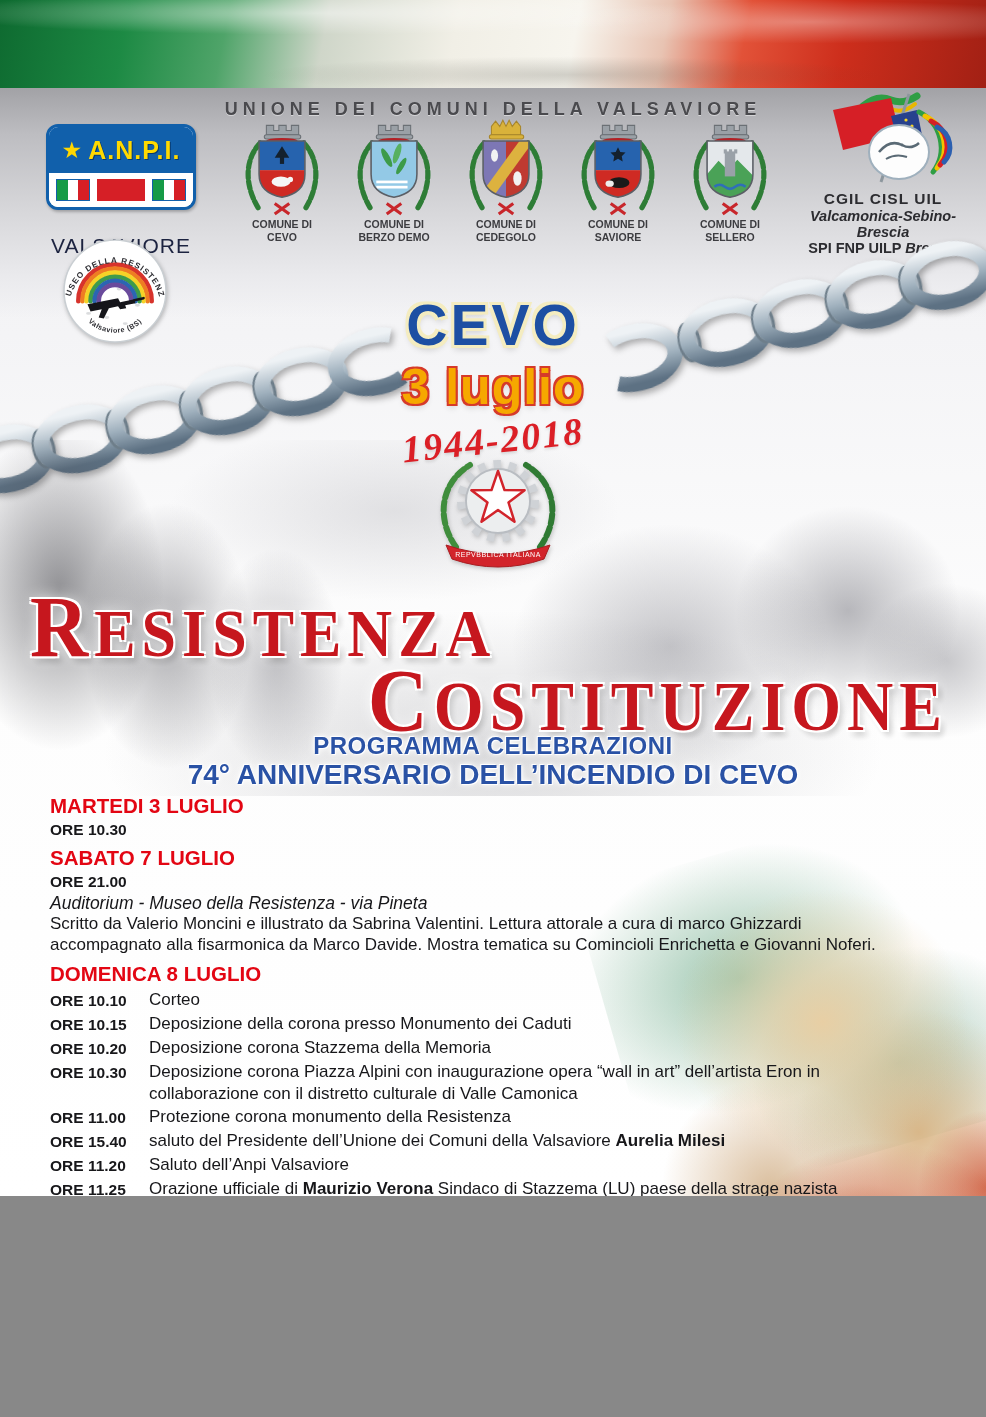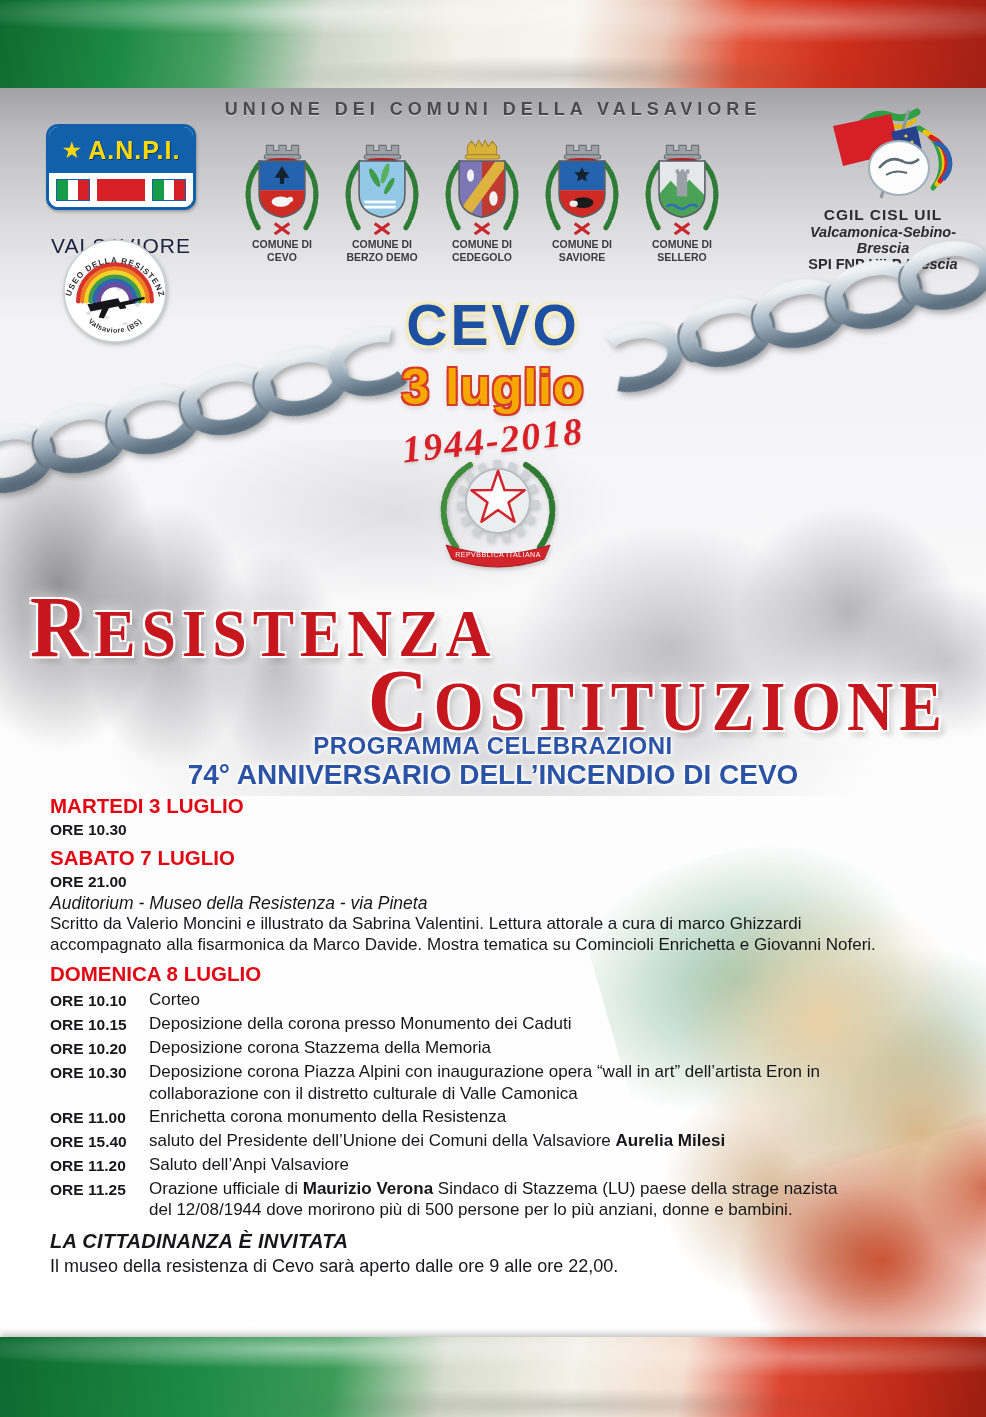--- a/index.html
+++ b/index.html
@@ -1,17 +1,17 @@
 <!DOCTYPE html>
 <html><head>
 <meta charset="utf-8">
 <style>
   * { margin:0; padding:0; box-sizing:border-box; }
   body { background:#888; font-family:"Liberation Sans", sans-serif; }
-  #poster { position:relative; width:986px; height:1417px; margin:0 auto; overflow:hidden;
+  #poster { position:relative; width:986px; height:1196px; margin:0 auto; overflow:hidden;
             background:linear-gradient(180deg,#ededf0 0%,#f4f4f6 28%,#fdfdfd 55%,#ffffff 100%); }
 
   
   .flag-strip { position:absolute; left:0; width:100%; }
   .flag-top { top:0; height:88px;
     background:linear-gradient(101deg,#0e6a30 0%,#1d8a44 13%,#4fa469 23%,#cfd6c9 33%,#f1efe6 46%,#f7f5ee 58%,#e8c3b2 67%,#e25238 75%,#cd2e1c 85%,#a22014 100%);
     box-shadow:0 3px 7px rgba(0,0,0,.35); }
   .flag-bottom { top:1337px; height:80px;
     background:linear-gradient(99deg,#0d6a30 0%,#1d8a44 20%,#3c9c58 34%,#d8dccd 45%,#f3f1e8 58%,#f5decf 69%,#dc4530 79%,#c02a18 91%,#9a1e0f 100%);
     box-shadow:0 -3px 7px rgba(0,0,0,.25); }
@@ -36,33 +36,33 @@
   .mini-flag { width:34px; height:22px; display:flex; border:1px solid #1160ab; }
   .mini-flag span { flex:1; }
   .mf-g{background:#169b46;} .mf-w{background:#fff;} .mf-r{background:#d61f26;}
   .mini-red { width:48px; height:22px; background:#d61f26; }
   .anpi-place { margin-top:24px; font-weight:400; font-size:21px; letter-spacing:1px; color:#1c2340; }
 
   
   .museo-wrap { position:absolute; left:62px; top:238px; width:106px; height:106px; filter:drop-shadow(1px 2px 2px rgba(0,0,0,.25)); }
 
   
-  .crests { position:absolute; left:232px; top:136px; width:548px; display:flex; }
+  .crests { position:absolute; left:232px; top:116px; width:548px; display:flex; justify-content:space-between; }
   .crest { width:100px; text-align:center; }
   .crest svg { display:block; margin:0 auto; }
   .crest-label { margin-top:2px; font-size:10.5px; font-weight:600; color:#3c3c40; line-height:1.2; }
   .laurel { fill:none; stroke:#2e7d36; stroke-width:5; stroke-dasharray:7 3; stroke-linecap:round; }
   .ribX { stroke:#c8262b; stroke-width:3; fill:none; }
   .crownG { fill:#9aa0a6; stroke:#6b7075; stroke-width:1; }
   .crownAu { fill:#d9b23a; stroke:#a8862a; stroke-width:1; }
   .shOut { fill:none; stroke:#5b5f66; stroke-width:1.5; }
   .torse { fill:#b42025; }
 
   
-  .cgil-wrap { position:absolute; left:793px; top:104px; width:180px; text-align:center; color:#2c2c30; }
+  .cgil-wrap { position:absolute; left:793px; top:88px; width:180px; text-align:center; color:#2c2c30; }
   .cgil-wrap svg { display:block; margin:0 auto; }
   .cgil-l1 { font-weight:700; font-size:15.5px; letter-spacing:1px; margin-top:2px; }
   .cgil-l2 { font-style:italic; font-size:14.5px; font-weight:600; }
   .cgil-l3 { font-size:14.5px; font-weight:600; }
   .cgil-l3 .it { font-style:italic; }
 
   
   .chain { position:absolute; filter:drop-shadow(2px 4px 3px rgba(0,0,0,.3)); }
   .chain-left  { left:-38px; top:358px; width:470px; height:112px; transform:rotate(-13deg); }
   .chain-right { left:582px;  top:258px; width:432px; height:112px; transform:rotate(-13deg); }
@@ -489,21 +489,21 @@
     <div class="srow">
         <span class="stime">ORE 10.20</span>
         <span class="stext"><span>Deposizione corona Stazzema della Memoria</span></span>
       </div>
     <div class="srow">
         <span class="stime">ORE 10.30</span>
         <span class="stext"><span>Deposizione corona Piazza Alpini con inaugurazione opera “wall in art” dell’artista Eron in collaborazione con il distretto culturale di Valle Camonica</span></span>
       </div>
     <div class="srow">
         <span class="stime">ORE 11.00</span>
-        <span class="stext"><span>Enrichetta corona monumento della Resistenza</span></span>
+        <span class="stext"><span>Protezione corona monumento della Resistenza</span></span>
       </div>
     <div class="srow">
         <span class="stime">ORE 15.40</span>
         <span class="stext"><span>saluto del Presidente dell’Unione dei Comuni della Valsaviore </span><b>Aurelia Milesi</b></span>
       </div>
     <div class="srow">
         <span class="stime">ORE 11.20</span>
         <span class="stext"><span>Saluto dell’Anpi Valsaviore</span></span>
       </div>
     <div class="srow">

